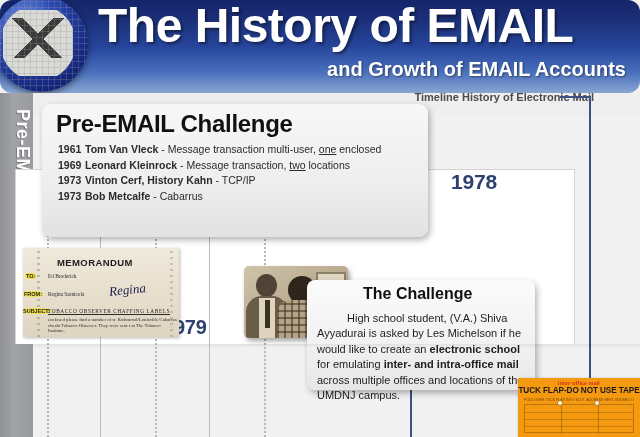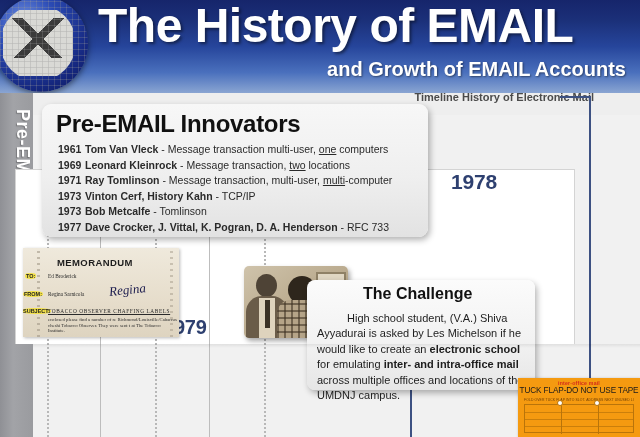--- a/index.html
+++ b/index.html
@@ -10,20 +10,21 @@
     overflow:hidden;
     position:relative;
   }
   #stage { position:absolute; left:0; top:0; width:640px; height:437px; overflow:hidden; background:#f1f1f1; }
 
   
   .header {
     position:absolute; left:0; top:0; width:640px; height:93px;
     background:linear-gradient(to bottom, #16256b 0%, #1b3079 22%, #26459b 50%, #4a70bd 78%, #8aa5d2 100%);
     overflow:hidden;
+    border-radius:12px;
   }
   .header-title {
     position:absolute; left:98px; top:-2px;
     font-size:48px; font-weight:bold; color:#fff;
     letter-spacing:-0.5px;
     text-shadow: 2px 2px 3px rgba(0,0,0,.45);
     white-space:nowrap;
   }
   .header-sub {
     position:absolute; right:14px; top:58px;
@@ -271,21 +272,21 @@
     background:#f59a10;
     box-shadow:1px 1px 3px rgba(0,0,0,.35);
     overflow:hidden;
   }
   .env-top{
     position:absolute; left:0; top:2px; width:122px; text-align:center;
     font-size:5.2px; font-weight:bold; color:#d42b1a; letter-spacing:.2px;
   }
   .env-main{
     position:absolute; left:0; top:8px; width:122px; text-align:center;
-    font-size:8.2px; font-weight:normal; color:#1a1a1a; letter-spacing:-0.1px;
+    font-size:8.2px; font-weight:bold; color:#1a1a1a; letter-spacing:-0.1px;
   }
   .env-fine{
     position:absolute; left:6px; top:20px; width:110px;
     font-size:3.4px; color:#6b3c06; letter-spacing:.1px; white-space:nowrap;
     overflow:hidden;
   }
   .env-grid{
     position:absolute; left:6px; top:26px; width:110px; height:29px;
     border:1px solid #b9740a;
   }
@@ -358,28 +359,26 @@
     <div class="memo-val memo-v1">Ed Broderick</div>
     <div class="memo-lbl memo-from">FROM:</div>
     <div class="memo-val memo-v2">Regina Sarnicola</div>
     <div class="memo-lbl memo-sub">SUBJECT:</div>
     <div class="memo-val memo-v3">TOBACCO OBSERVER CHAFFING LABELS</div>
     <div class="memo-sig">Regina</div>
     <div class="memo-body">enclosed please find a number of re Richmond/Louisville/Cabarrus cheshi Tobacco Observer.  They were sent t at The Tobacco Institute.</div>
   </div>
 
   <div class="preemail">
-    <h2>Pre-EMAIL Innovators</h2>
+    <h2>Pre-EMAIL Challenge</h2>
     <div class="inv-list">
-        <div class="inv-row"><span class="inv-year">1961</span><span class="inv-name">Tom Van Vleck</span><span> - Message transaction multi-user, </span><span class="u">one</span><span> computers</span></div>
+        <div class="inv-row"><span class="inv-year">1961</span><span class="inv-name">Tom Van Vleck</span><span> - Message transaction multi-user, </span><span class="u">one</span><span> enclosed</span></div>
         <div class="inv-row"><span class="inv-year">1969</span><span class="inv-name">Leonard Kleinrock</span><span> - Message transaction, </span><span class="u">two</span><span> locations</span></div>
-        <div class="inv-row"><span class="inv-year">1971</span><span class="inv-name">Ray Tomlinson</span><span> - Message transaction, multi-user, </span><span class="u">multi</span><span>-computer</span></div>
         <div class="inv-row"><span class="inv-year">1973</span><span class="inv-name">Vinton Cerf, History Kahn</span><span> - TCP/IP</span></div>
-        <div class="inv-row"><span class="inv-year">1973</span><span class="inv-name">Bob Metcalfe</span><span> - Tomlinson</span></div>
-        <div class="inv-row"><span class="inv-year">1977</span><span class="inv-name">Dave Crocker, J. Vittal, K. Pogran, D. A. Henderson</span><span> - RFC 733</span></div>
+        <div class="inv-row"><span class="inv-year">1973</span><span class="inv-name">Bob Metcalfe</span><span> - Cabarrus</span></div>
       </div>
   </div>
 
   <div class="photo">
     <div class="ph-head1"></div>
     <div class="ph-body1"></div>
     <div class="ph-shirt1"></div>
     <div class="ph-tie1"></div>
     <div class="ph-mon1"></div>
     <div class="ph-head2"></div>

